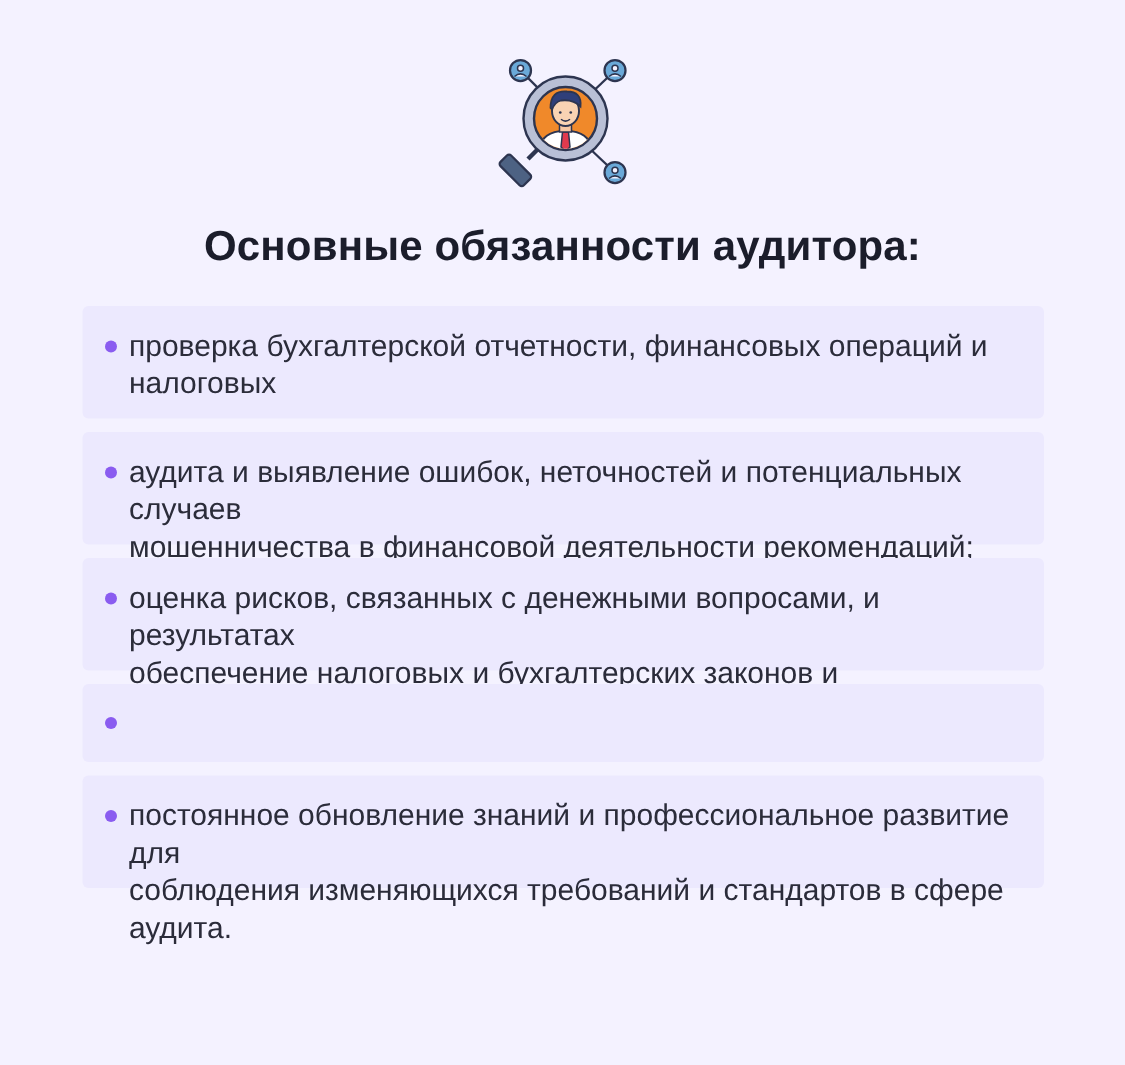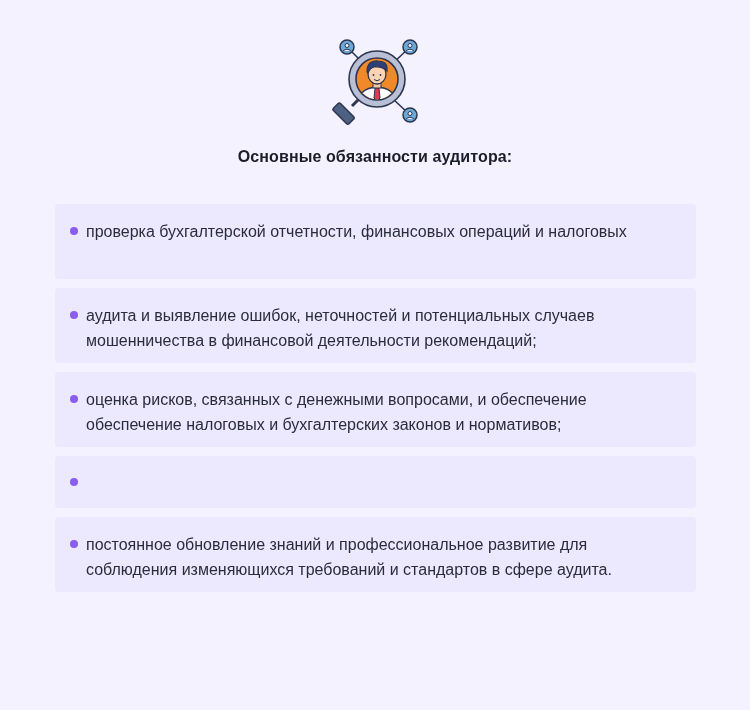--- a/index.html
+++ b/index.html
@@ -9,34 +9,34 @@
     font-family: "Liberation Sans", "DejaVu Sans", sans-serif;
     position: relative;
     overflow: hidden;
   }
   .hero-icon {
     position: absolute; left: 330px; top: 38px; width: 90px; height: 90px;
   }
   .title {
     position: absolute; left: 0; top: 148px; width: 750px;
     text-align: center;
-    font-size: 16px; font-weight: 700; color: #1b1d2b;
+    font-size: 28px; font-weight: 700; color: #1b1d2b;
     letter-spacing: 0.1px;
   }
   .list {
     position: absolute; left: 55px; top: 204px; width: 641px;
     margin: 0; padding: 0; list-style: none;
   }
   .card {
     background: #ece9fe;
     border-radius: 4px;
     margin-bottom: 9px;
     padding: 15px 20px 15px 31px;
     position: relative;
-    font-size: 16px; line-height: 25px; color: #2b2c3a;
+    font-size: 20px; line-height: 25px; color: #2b2c3a;
     box-sizing: border-box;
   }
   .card.two { height: 75px; }
   .card.one { height: 52px; padding-top: 14px; }
   .card.last { margin-bottom: 0; }
   .bullet {
     position: absolute; left: 15px; top: 23px;
     width: 8px; height: 8px; border-radius: 50%;
     background: #8a5cf0;
   }
@@ -100,21 +100,21 @@
     <span class="bullet"></span>
     <span class="txt">проверка бухгалтерской отчетности, финансовых операций и налоговых</span>
   </li>
   <li class="card two">
     <span class="bullet"></span>
     <span class="txt">аудита и выявление ошибок, неточностей и потенциальных случаев</span>
     <span class="txt">мошенничества в финансовой деятельности рекомендаций;</span>
   </li>
   <li class="card two">
     <span class="bullet"></span>
-    <span class="txt">оценка рисков, связанных с денежными вопросами, и обеспечение</span>
+    <span class="txt">оценка рисков, связанных с денежными вопросами, и результатах</span>
     <span class="txt">обеспечение налоговых и бухгалтерских законов и нормативов;</span>
   </li>
   <li class="card one">
     <span class="bullet"></span>
   </li>
   <li class="card two last">
     <span class="bullet"></span>
     <span class="txt">постоянное обновление знаний и профессиональное развитие для</span>
     <span class="txt">соблюдения изменяющихся требований и стандартов в сфере аудита.</span>
   </li>

